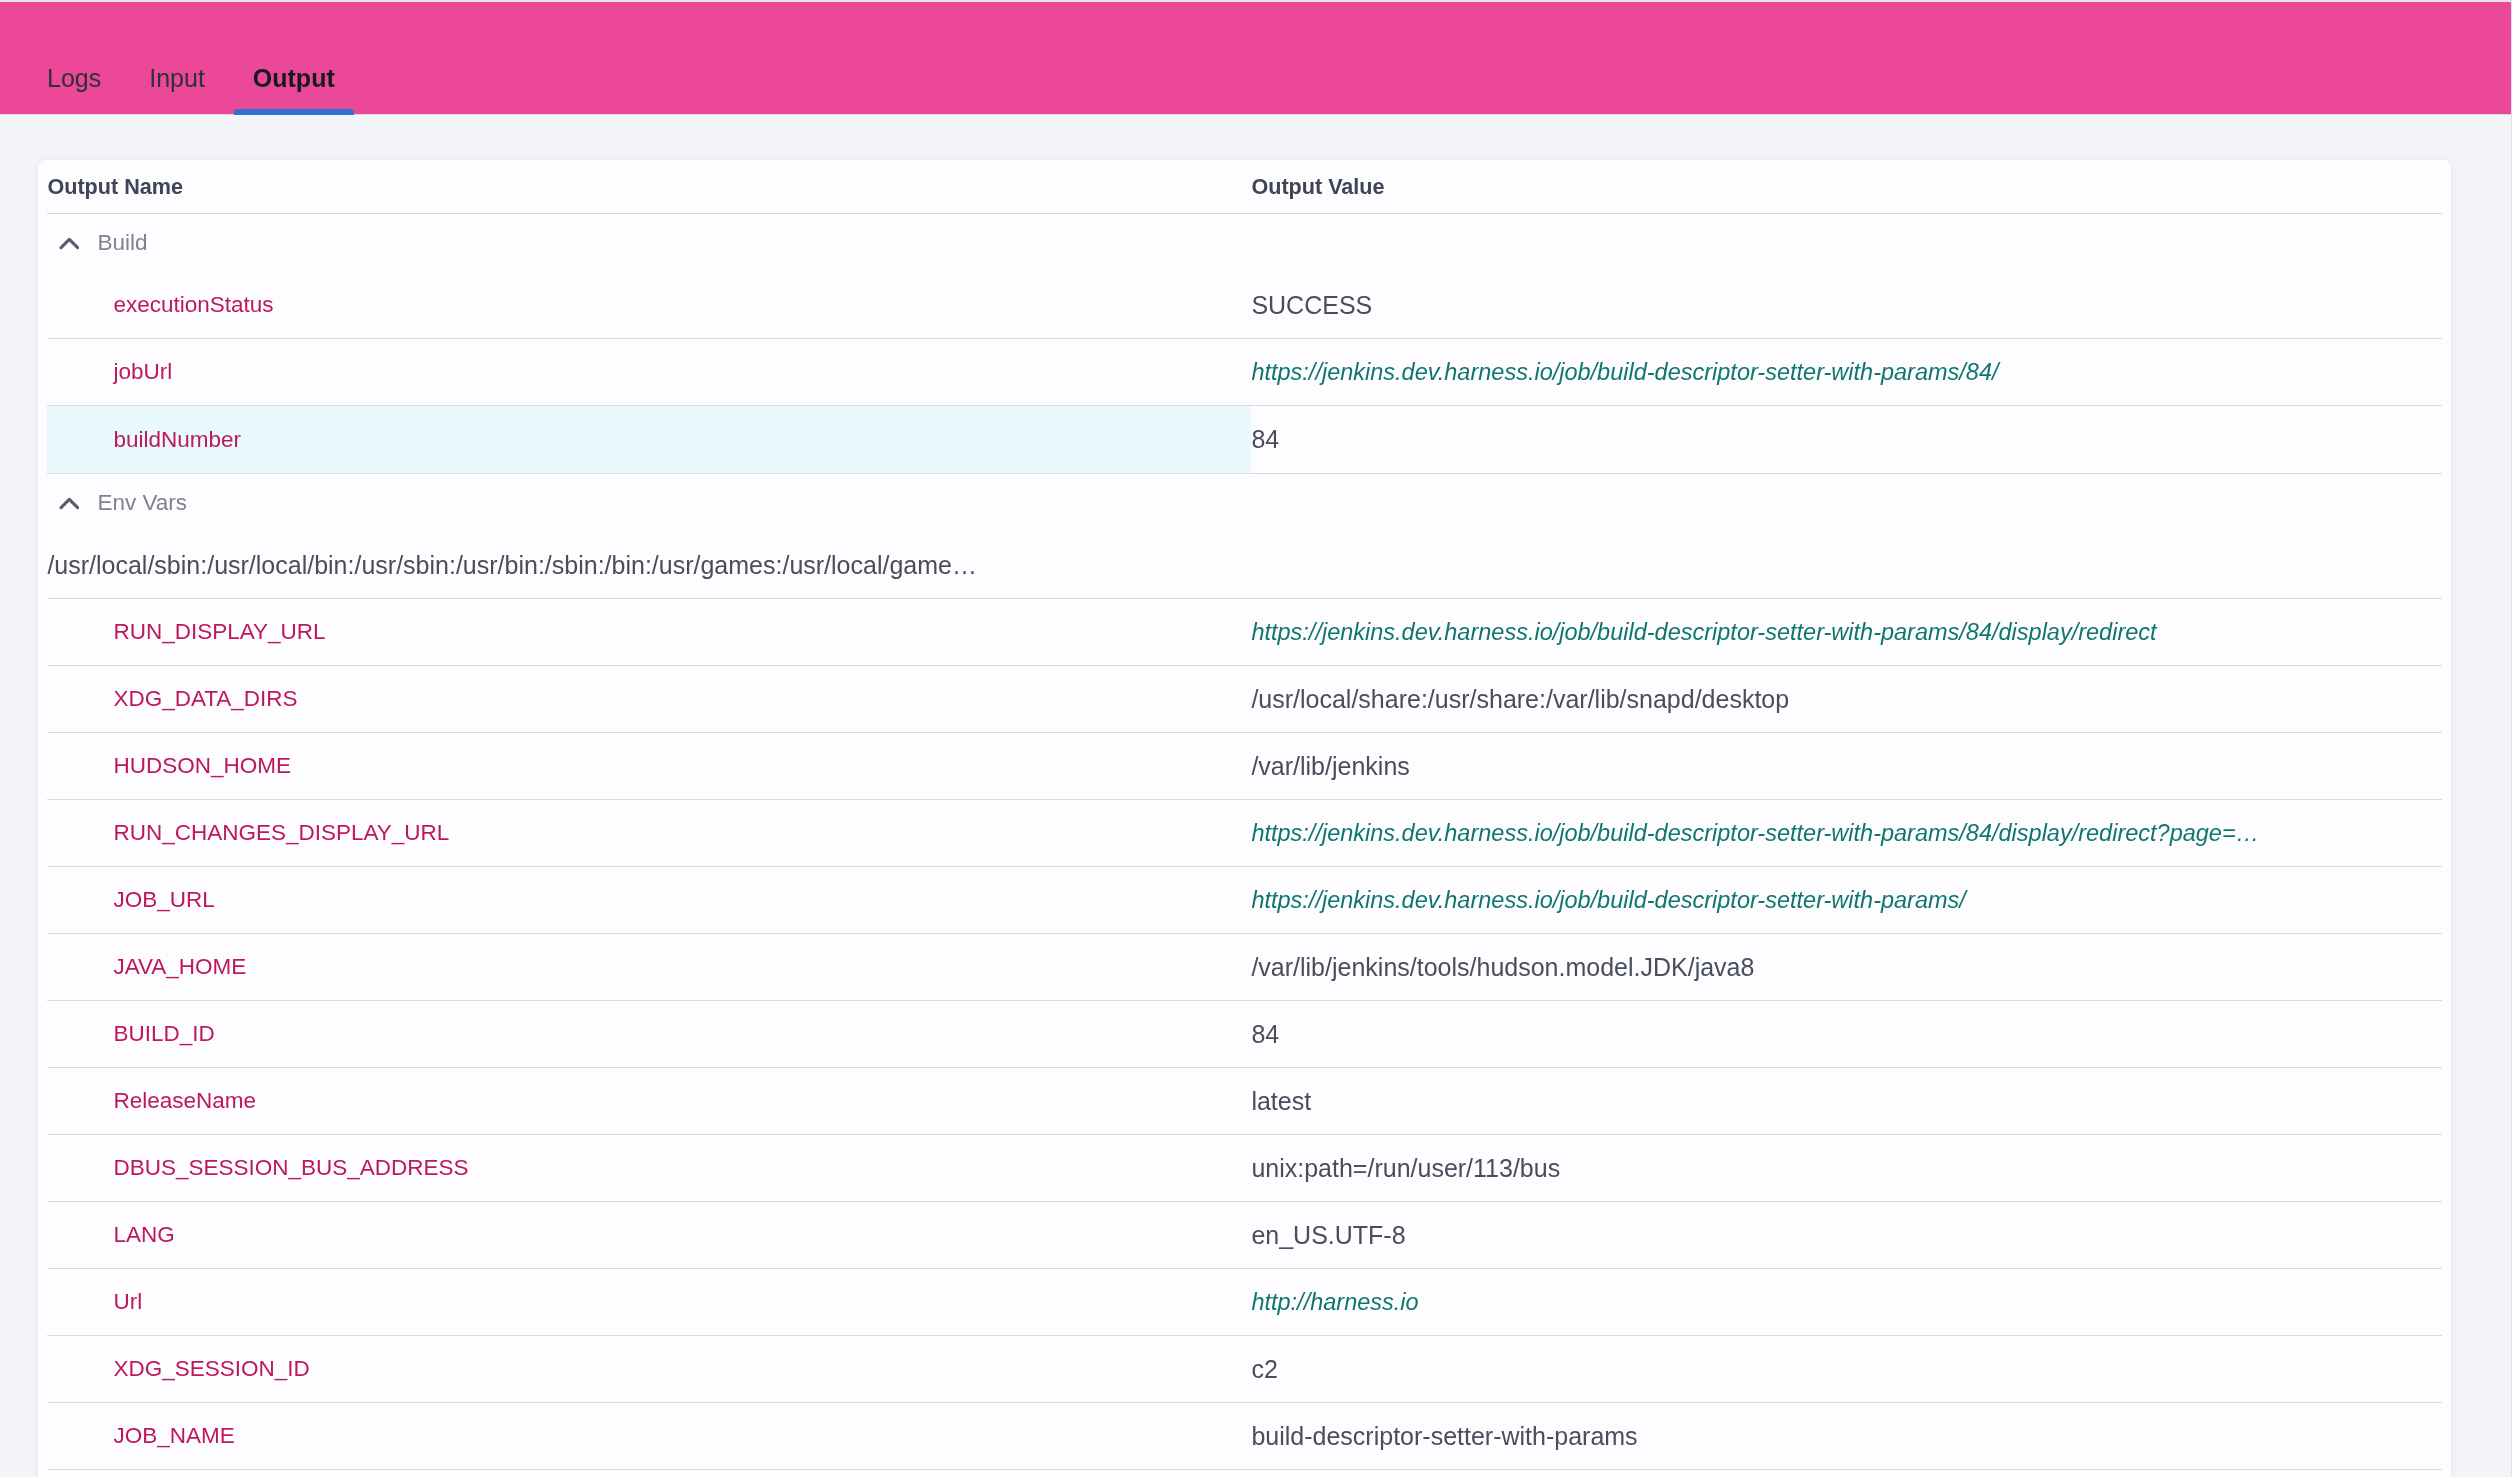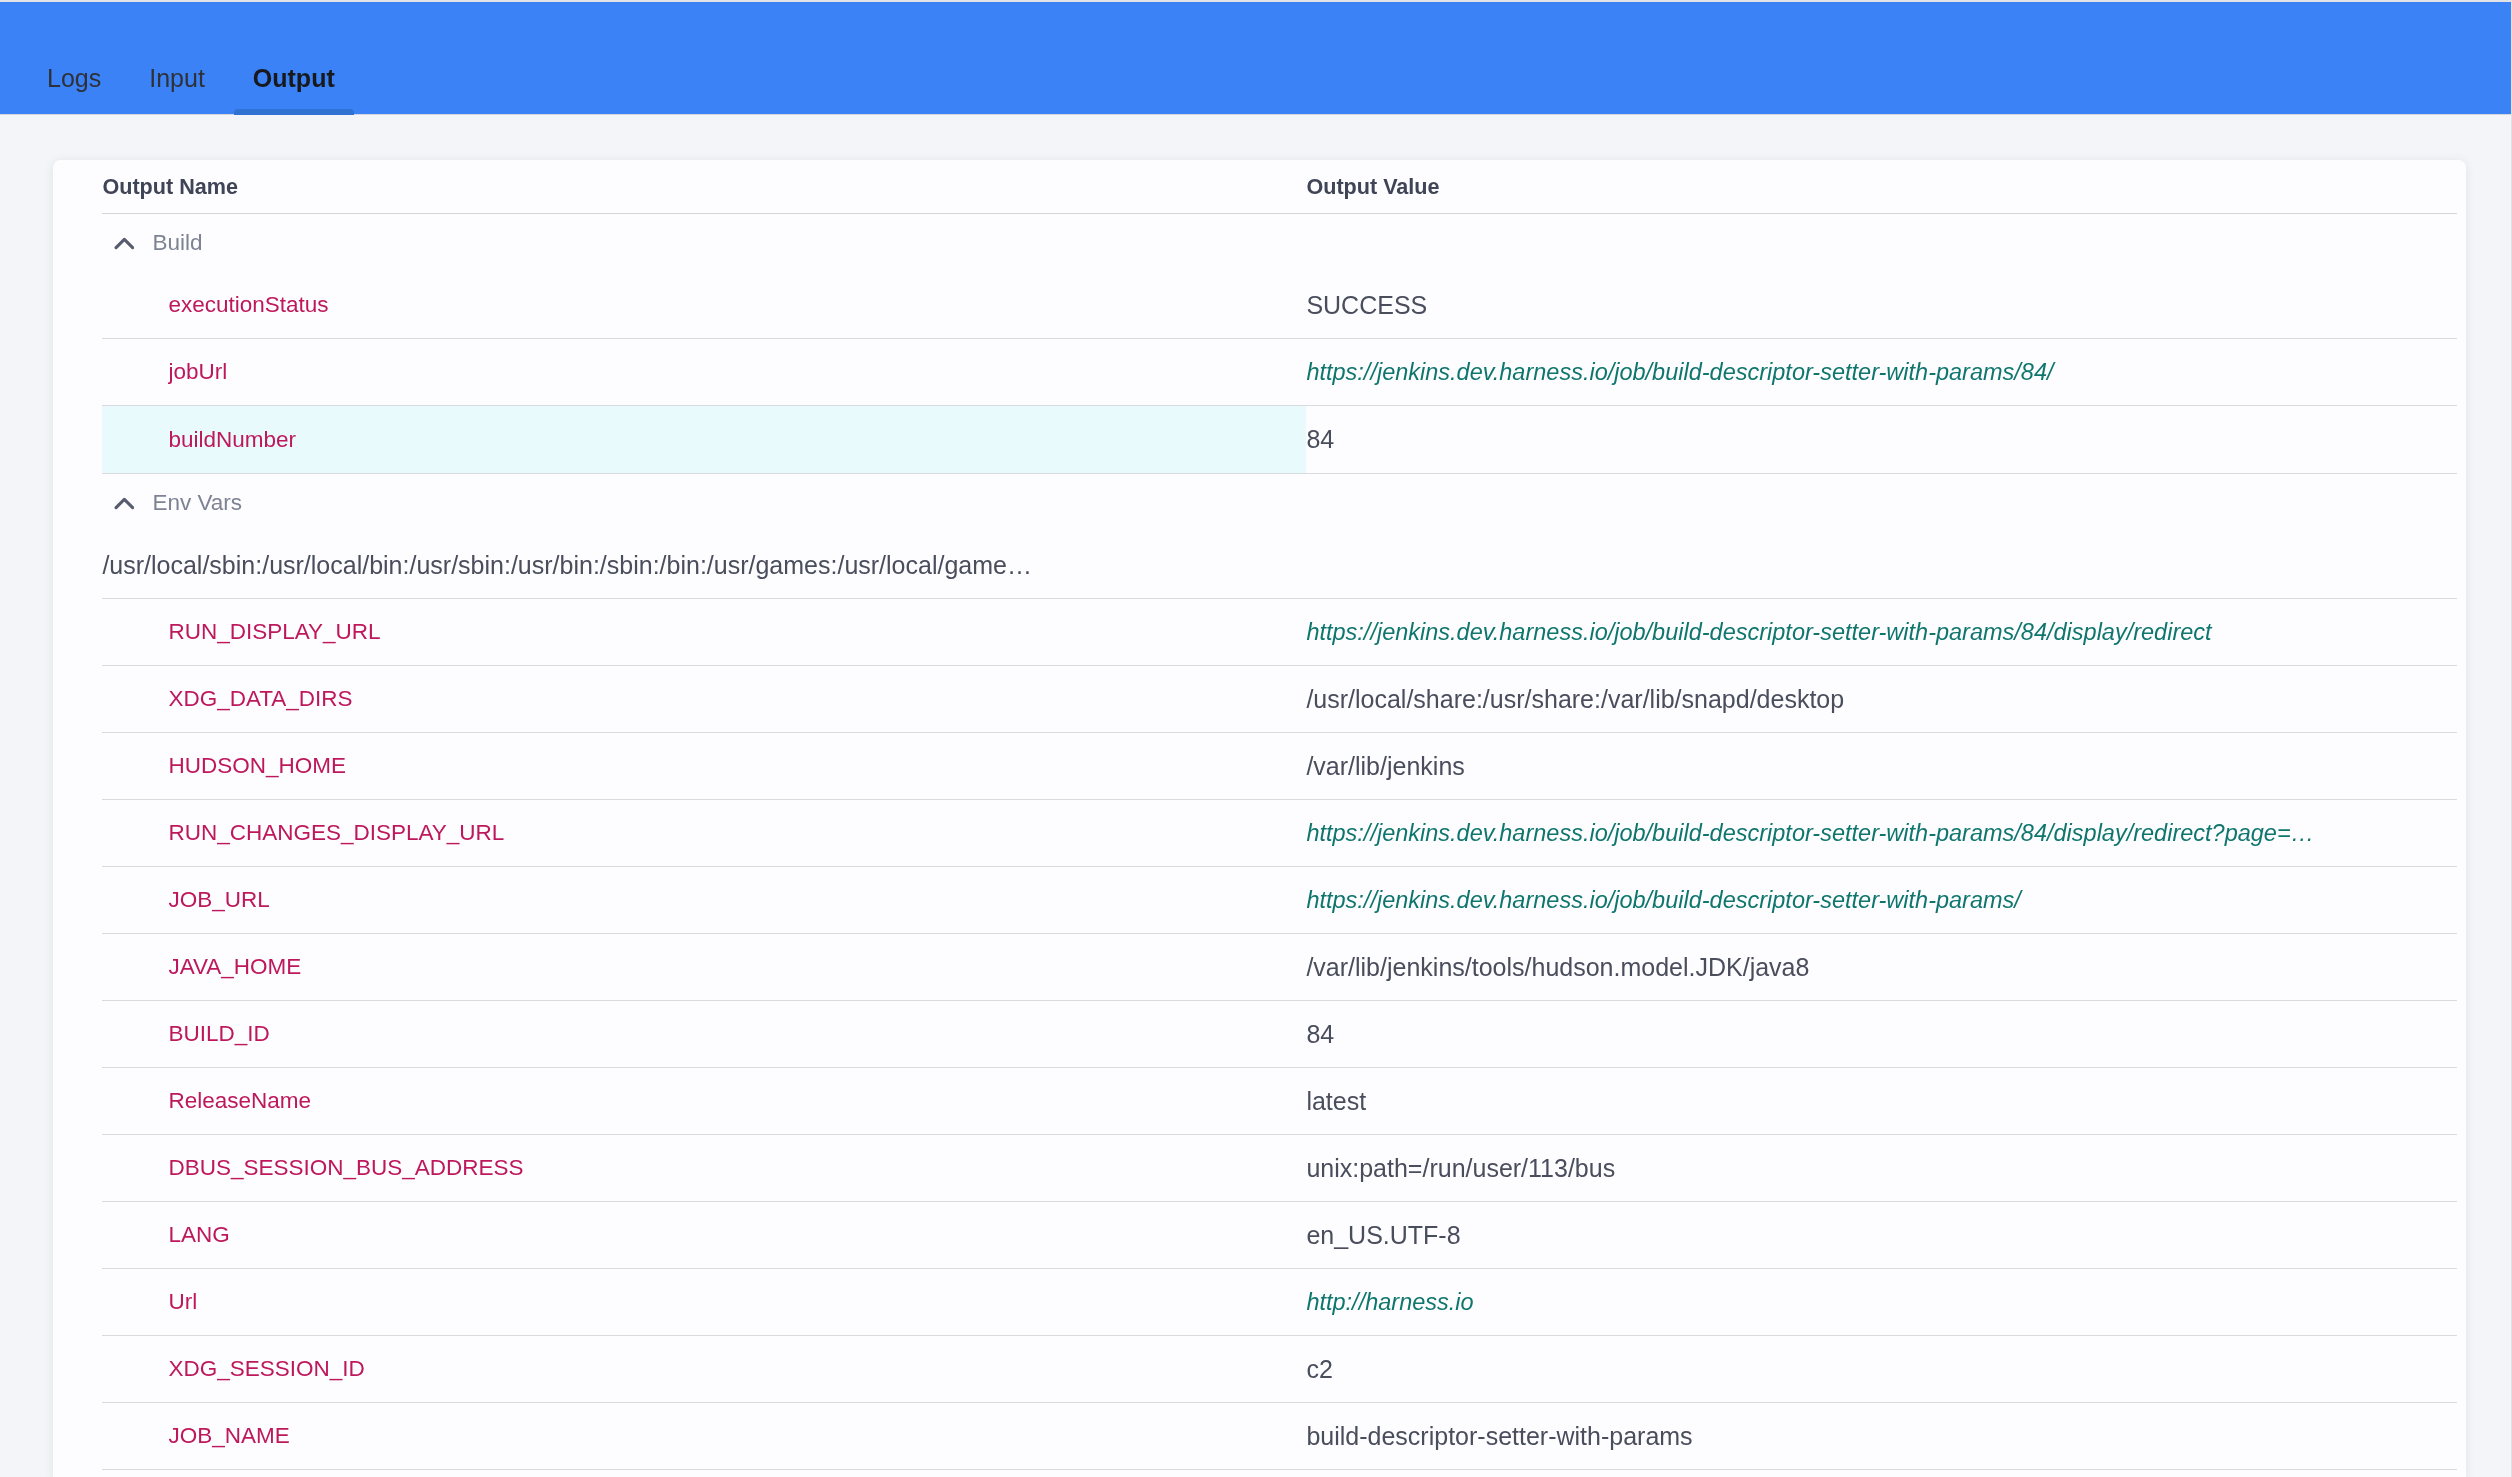--- a/index.html
+++ b/index.html
@@ -11,21 +11,21 @@
   }
   .page {
     width:2512px; height:1478px;
     border-right:1.9px solid #dfe1e6;
     display:flex; flex-direction:column;
   }
 
   
   .tabbar {
     height:115px; flex:0 0 115px;
-    background:#3b82f6;
+    background:#ec4899;
     border-top:2.8px solid #e1e3e8;
     border-bottom:1.9px solid #d5d7dc;
     display:flex; align-items:center;
     padding-left:47px; padding-top:40px;
   }
   .tab {
     position:relative;
     height:100%;
     display:flex; align-items:center;
     margin-right:48px;
@@ -40,27 +40,26 @@
     background:#2f72d3;
   }
 
   
   .content {
     flex:1 1 auto;
     background:#f4f5f8;
     position:relative;
   }
   .card {
-    position:absolute; left:53px; top:45px;
+    position:absolute; left:38px; top:45px;
     width:2413px; bottom:0;
     background:#fdfdff;
     border-radius:7.5px 7.5px 0 0;
     box-shadow:0 1.9px 9.4px rgba(96,97,112,0.12);
     overflow:hidden;
-    padding-left:40px;
   }
   .table { margin:0 9.4px; }
 
   .thead {
     display:grid; grid-template-columns:1204px 1fr;
     align-items:center;
     height:54px;
     border-bottom:1.9px solid #d4d6db;
     font-size:21.6px; font-weight:bold; color:#3f4456;
   }

